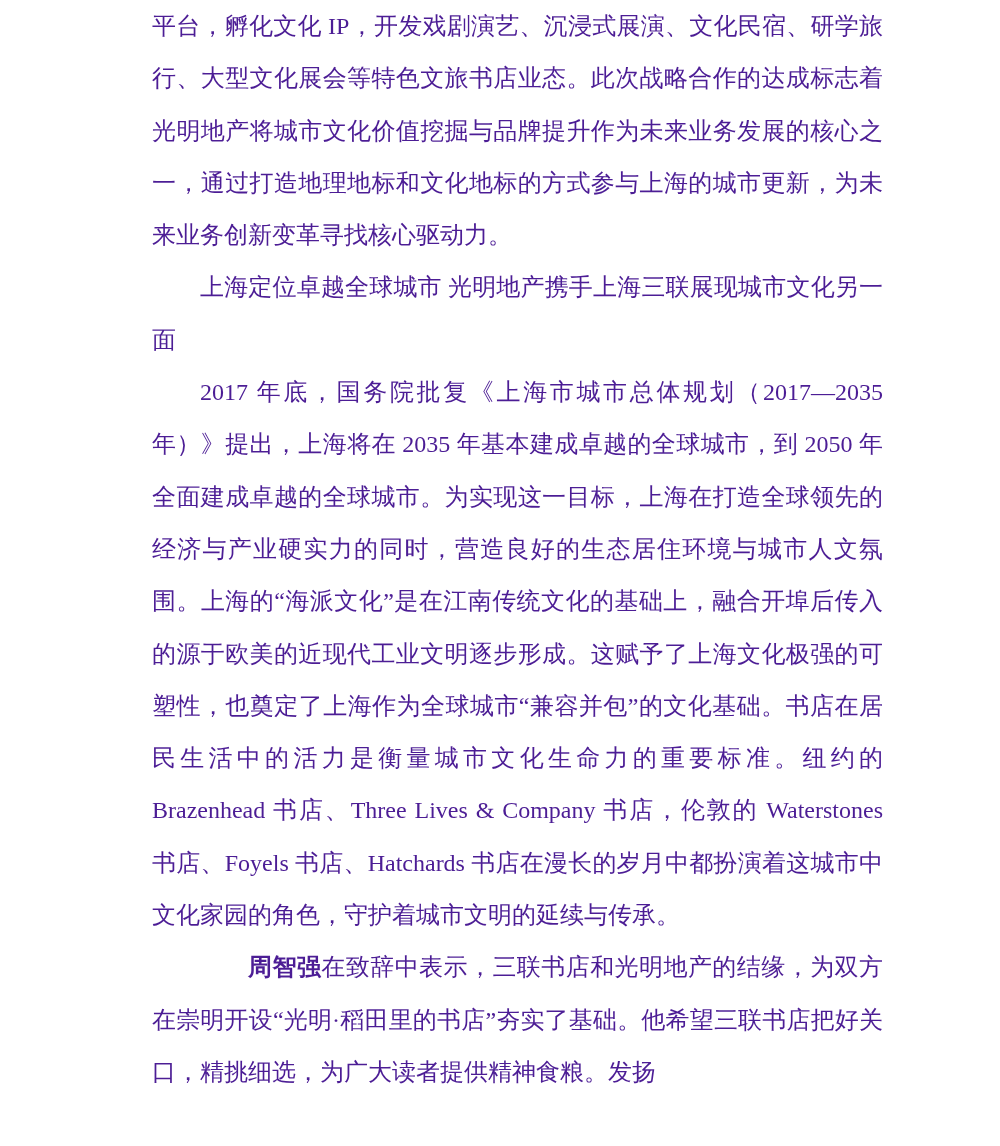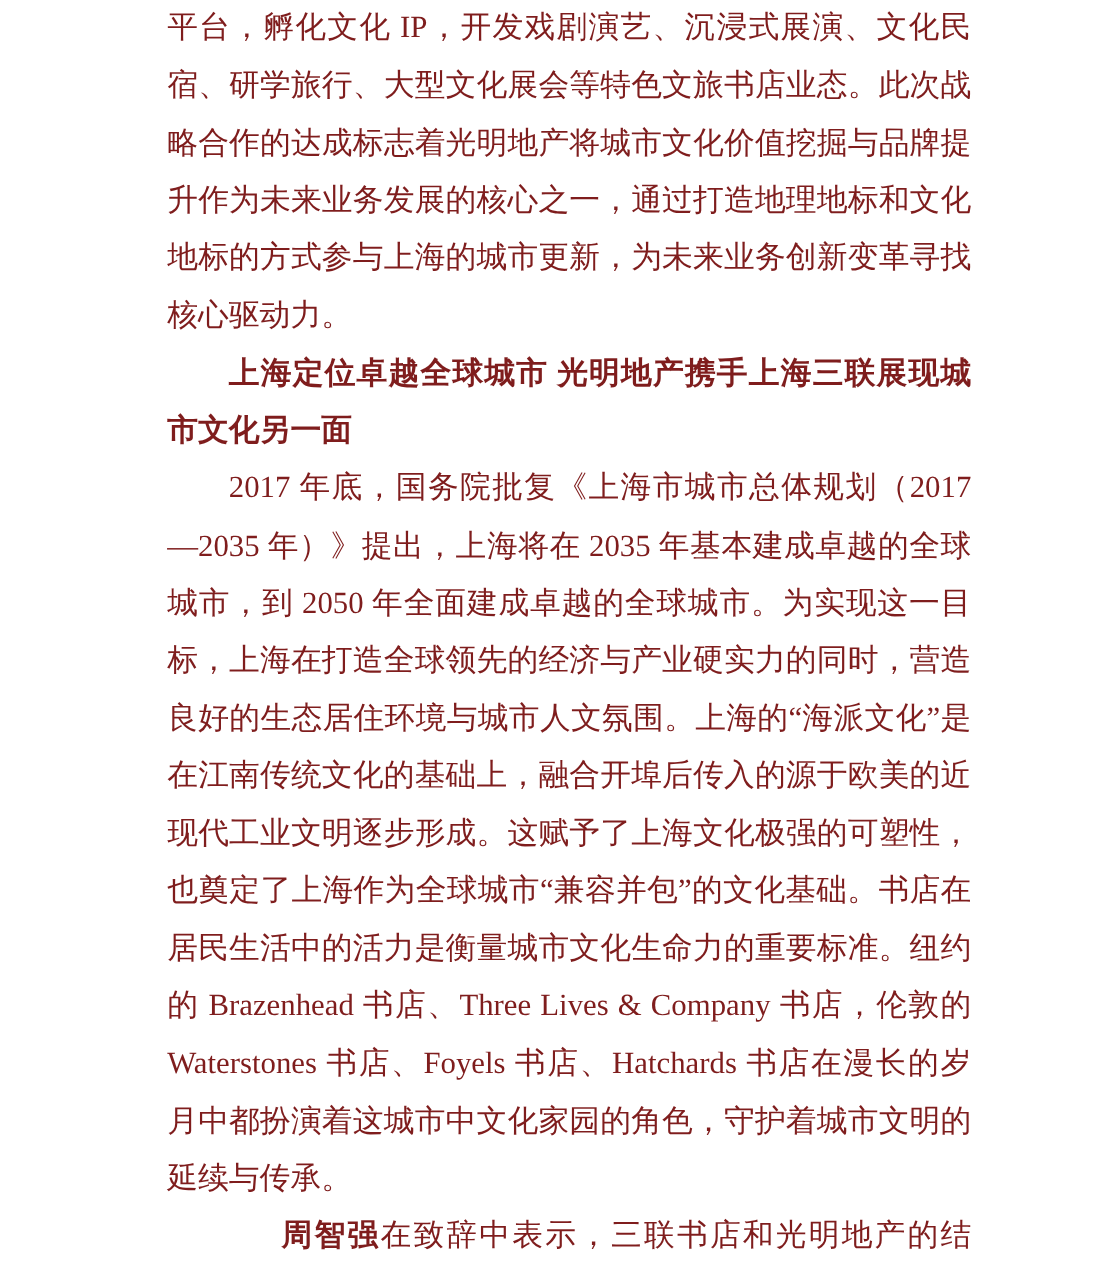--- a/index.html
+++ b/index.html
@@ -17,34 +17,34 @@
   }
   .content {
     position: absolute;
     left: 152px;
     top: 0;
     width: 731px;
   }
   .para {
     margin: 0;
     padding: 0;
-    font-size: 28px;
+    font-size: 24px;
     line-height: 52.3px;
-    color: #7f1d1d;
+    color: #4c1d95;
     text-align: justify;
     text-justify: inter-ideograph;
     text-indent: 2em;
     font-weight: normal;
     letter-spacing: 0;
   }
   .para.no-indent {
     text-indent: 0;
   }
   .para.heading {
-    font-weight: bold;
+    font-weight: normal;
   }
   .bold-lead {
     font-weight: bold;
     margin-left: 48px;
   }
 </style>
 </head>
 <body>
 
 <div class="page">

